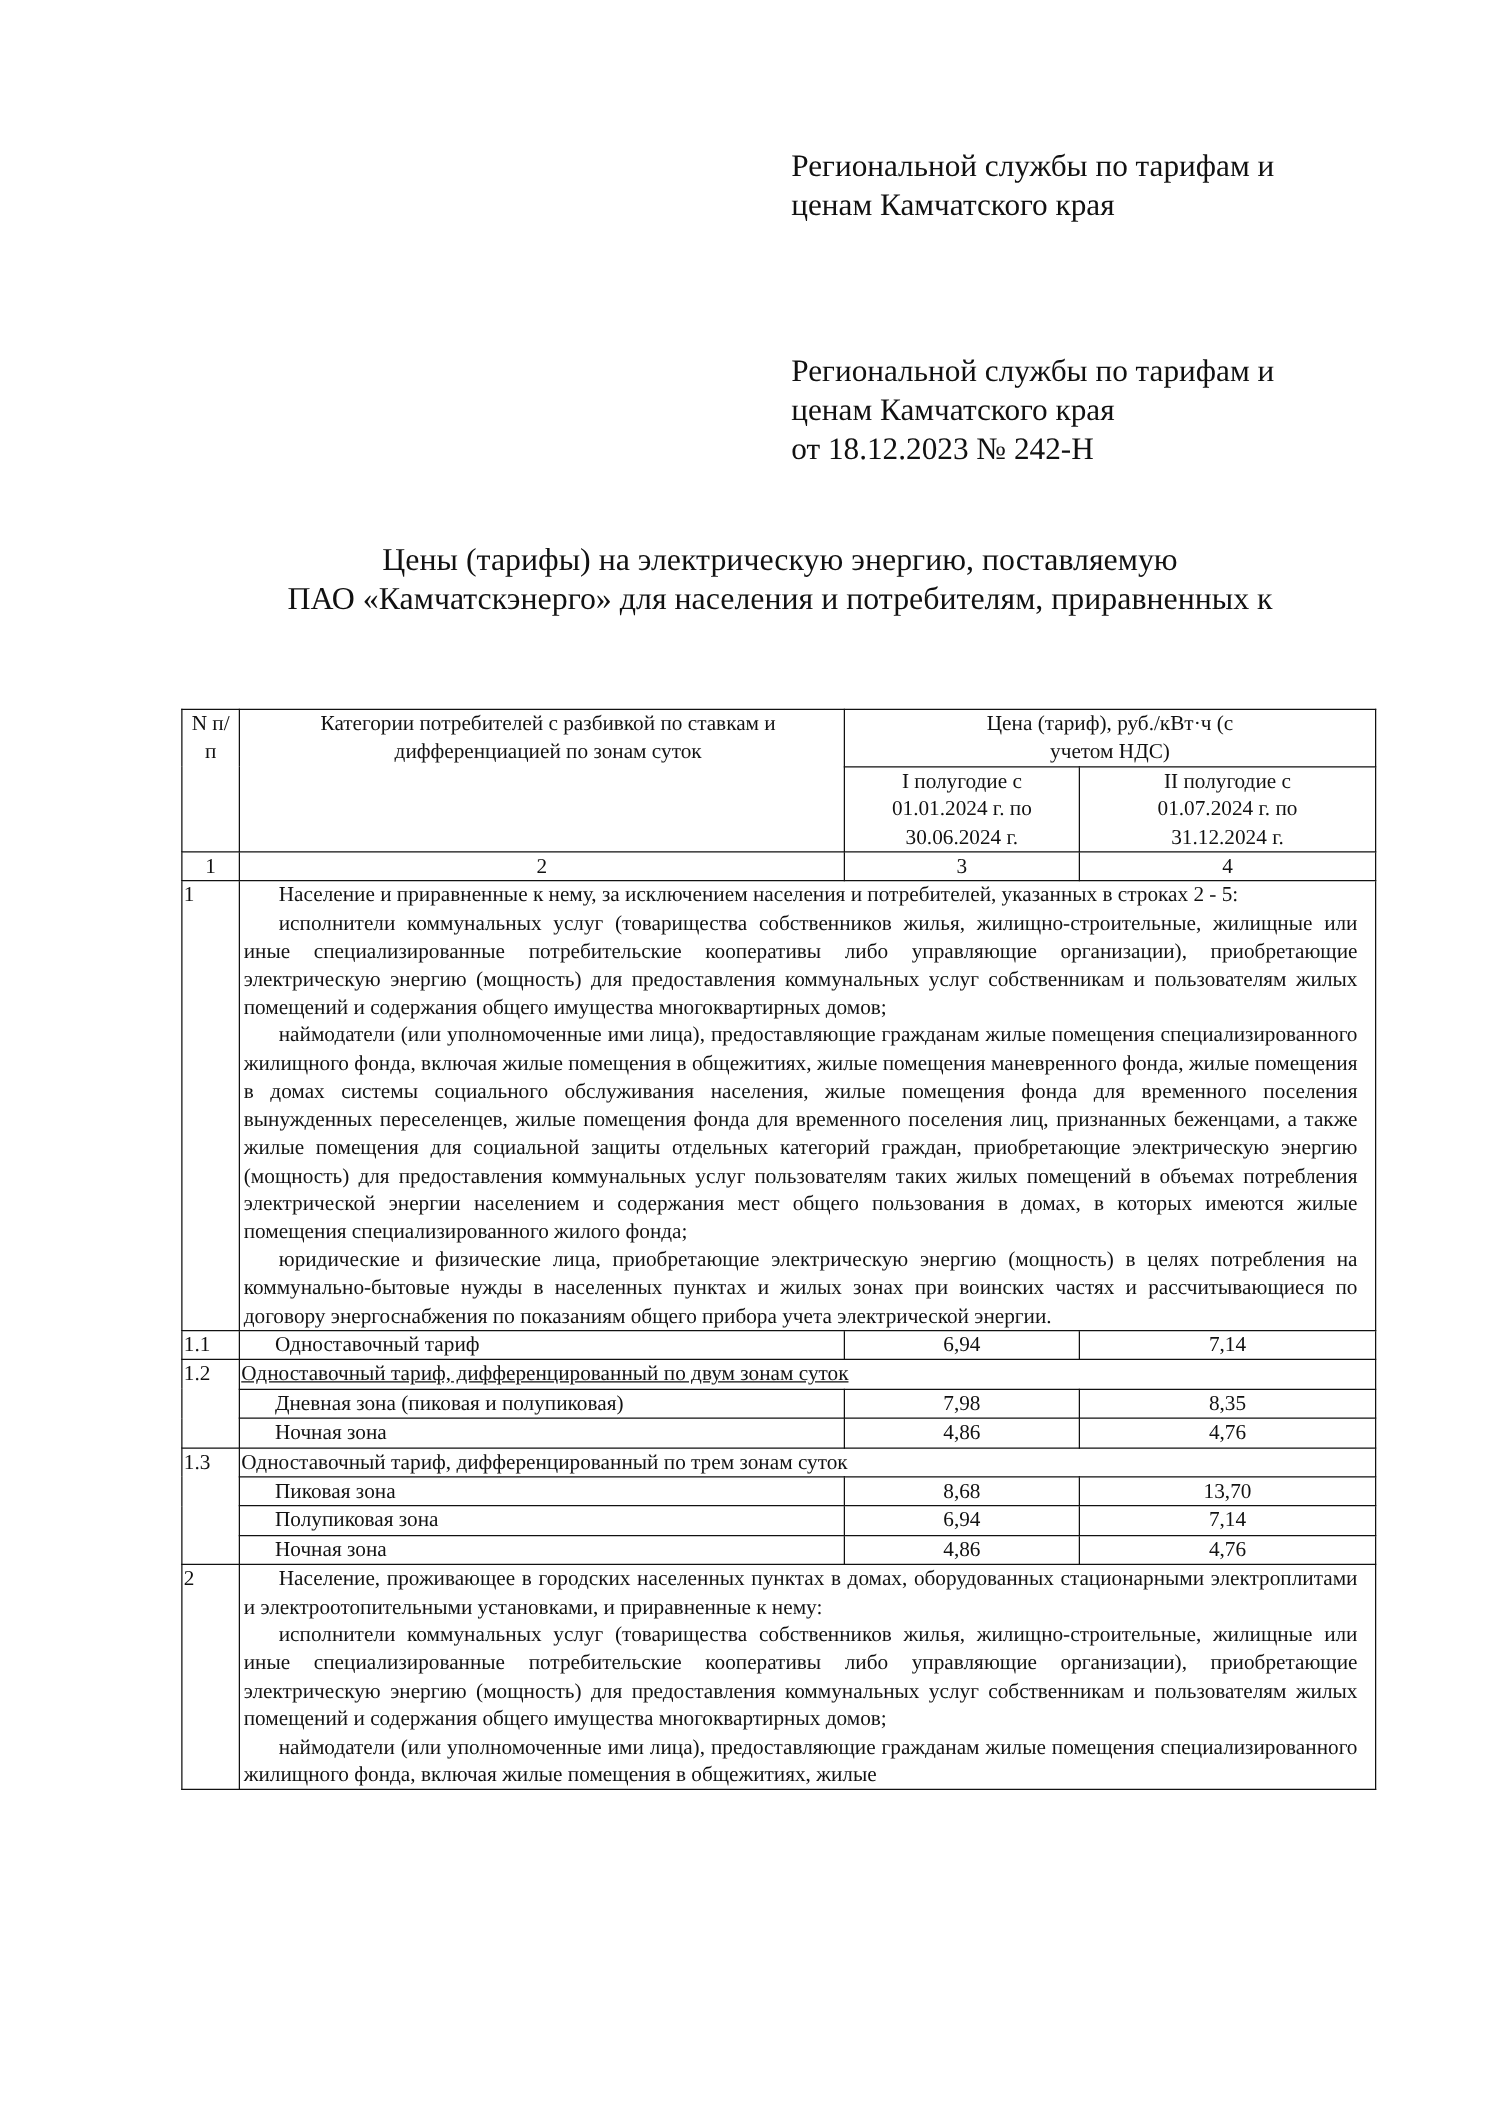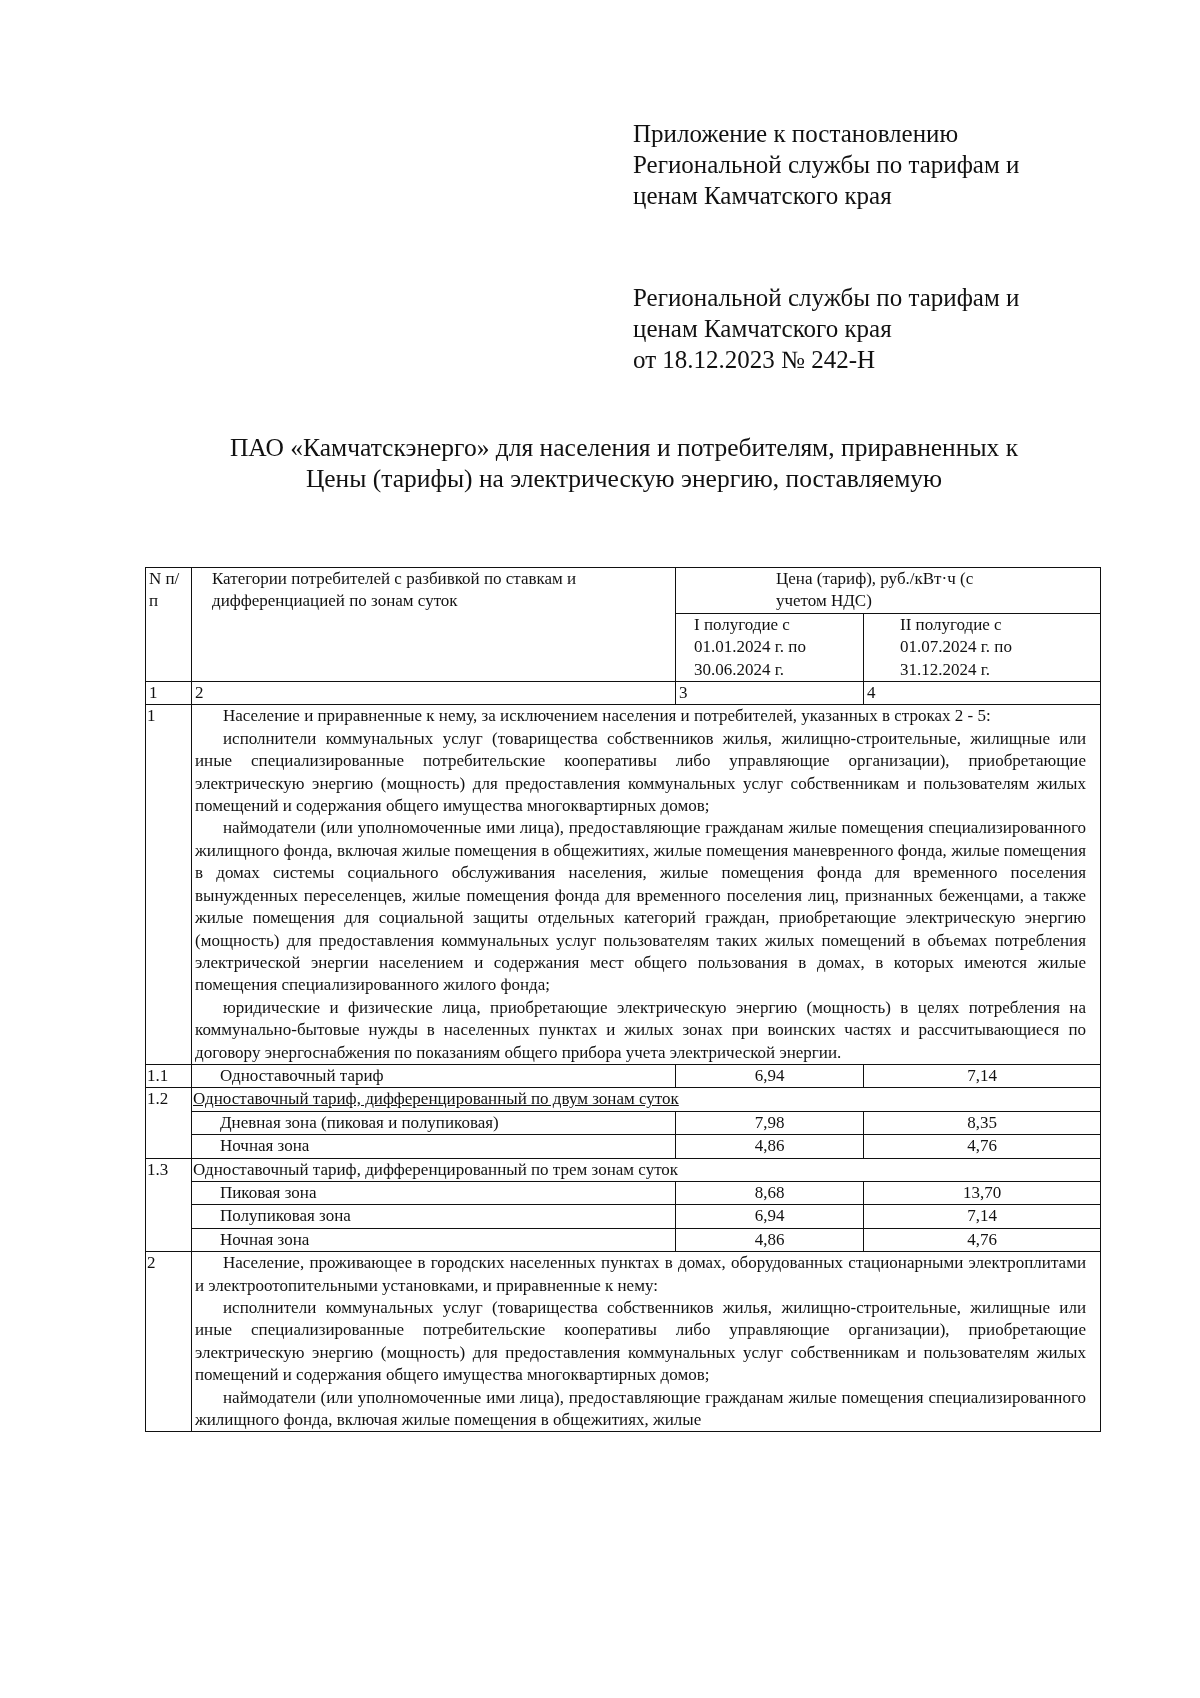--- a/index.html
+++ b/index.html
@@ -9,44 +9,43 @@
   .appendix p { margin:0; }
   #appx1 { top:118px; }
   #appx2 { top:282px; }
   .title { position:absolute; left:140px; width:968px; top:432px; text-align:center;
            font-size:25.5px; line-height:31px; }
   .title div { white-space:nowrap; }
   table.tariff { position:absolute; left:145px; top:567px; width:955px; border-collapse:collapse;
                  table-layout:fixed; font-size:17px; line-height:22.4px; }
   table.tariff td { border:1.5px solid #111; padding:0 3px; vertical-align:top; }
   col.c1 { width:46px; } col.c2 { width:484px; } col.c3 { width:188px; } col.c4 { width:237px; }
-  .center { text-align:left; }
+  .center { text-align:center; }
   .num { text-align:center;margin-top:46px; }
   .para { text-align:justify; text-indent:28px; margin:0; }
   .pad { padding-left:28px !important; }
   .hdr td { padding-top:2px; }
 </style>
 </head>
 <body>
 
 <div class="appendix" id="appx1">
-  <p>Приложение к постановлению</p>
   <p>Региональной службы по тарифам и</p>
   <p>ценам Камчатского края</p>
 </div>
 
 <div class="appendix" id="appx2">
   <p>Региональной службы по тарифам и</p>
   <p>ценам Камчатского края</p>
   <p>от 18.12.2023 № 242-Н</p>
 </div>
 
 <div class="title">
+  <div>Цены (тарифы) на электрическую энергию, поставляемую</div>
   <div>ПАО «Камчатскэнерго» для населения и потребителям, приравненных к</div>
-  <div>Цены (тарифы) на электрическую энергию, поставляемую</div>
 </div>
 
 <table class="tariff">
   <colgroup>
       <col class="c1">
       <col class="c2">
       <col class="c3">
       <col class="c4">
     </colgroup>
   <tbody>

